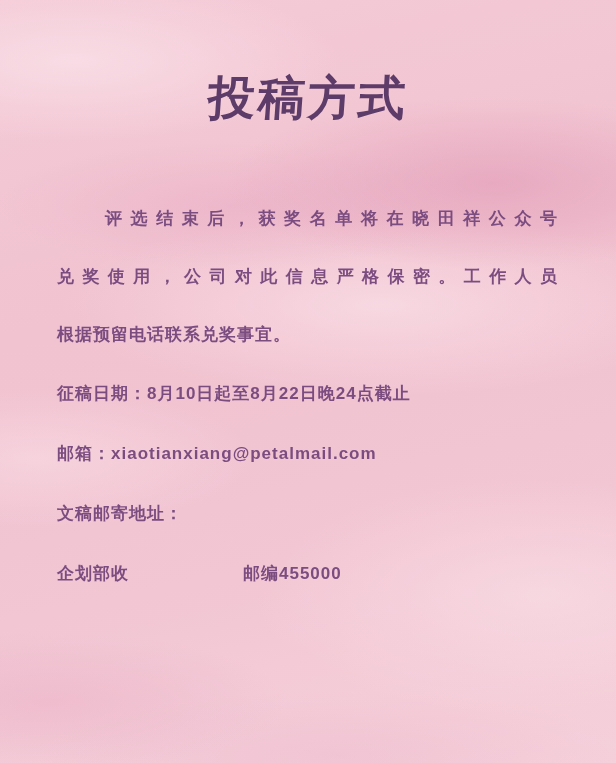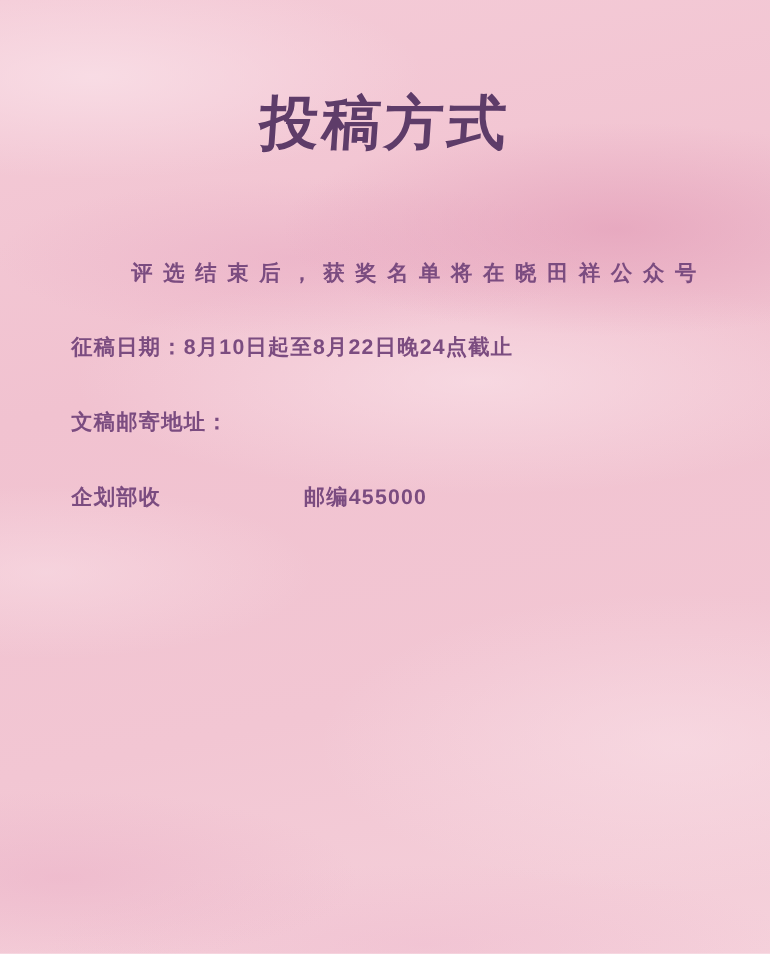--- a/index.html
+++ b/index.html
@@ -76,24 +76,27 @@
 
 <div class="poster">
 
   <h1 class="title">投稿方式</h1>
 
   <div class="content">
 
     <p class="line justify indent">评选结束后，获奖名单将在晓田祥公众号</p>
 
 
+    <p class="line justify">兑奖使用，公司对此信息严格保密。工作人员</p>
 
+    <p class="line">根据预留电话联系兑奖事宜。</p>
 
     <p class="line info"><span>征稿日期：</span><span>8月10日起至8月22日晚24点截止</span></p>
 
+    <p class="line info"><span>邮箱：</span><span>xiaotianxiang@petalmail.com</span></p>
 
     <p class="line info">文稿邮寄地址：</p>
 
 
     <p class="line info"><span>企划部收</span><span class="postal-code">邮编455000</span></p>
 
   </div>
 </div>
 
 </body></html>

